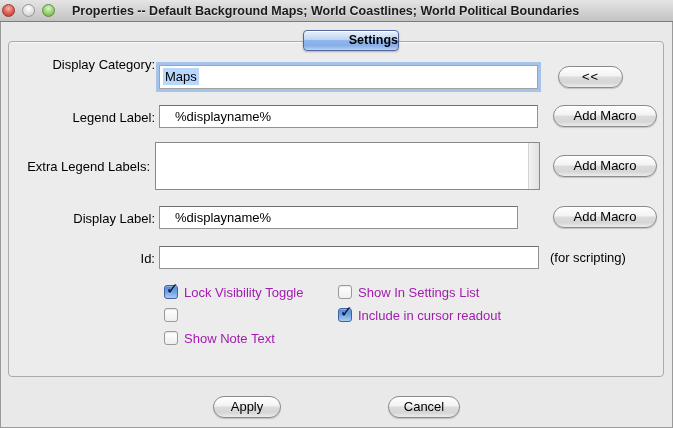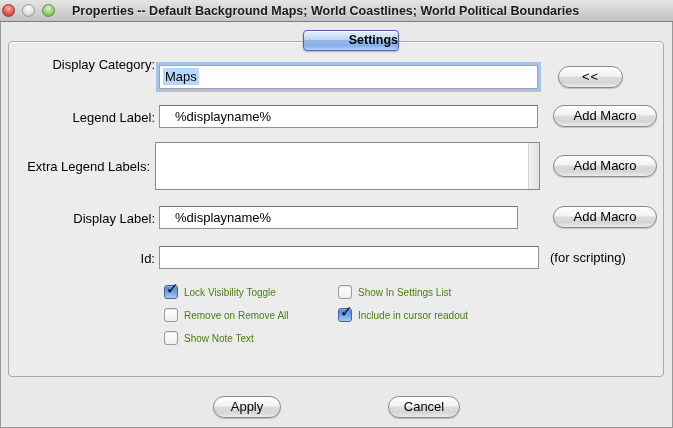--- a/index.html
+++ b/index.html
@@ -96,21 +96,21 @@
     box-shadow: inset 0 1px 0 rgba(255,255,255,.35);
   }
   .cb.checked .glyph {
     display:block; position:absolute; left:1px; top:-6px;
     font-size:15px; font-weight:bold; color:#13234d;
     text-shadow:0 1px 0 rgba(255,255,255,.35);
   }
   .cb-1a { left:164px; top:285px; }  .cb-1b { left:338px; top:285px; }
   .cb-2a { left:164px; top:308px; }  .cb-2b { left:338px; top:308px; }
   .cb-3a { left:164px; top:331px; }
-  .cbl { position:absolute; font-size:10px; color:#4d7c0f; line-height:15px; white-space:nowrap; }
+  .cbl { position:absolute; font-size:13px; color:#a21caf; line-height:15px; white-space:nowrap; }
   .cbl-1a { left:184px; top:285px; } .cbl-1b { left:358px; top:285px; }
   .cbl-2a { left:184px; top:308px; } .cbl-2b { left:358px; top:308px; }
   .cbl-3a { left:184px; top:331px; }
 </style>
 </head>
 <body>
 
 <div class="window">
 
   <div class="titlebar">
@@ -150,21 +150,20 @@
 
   <div class="cb cb-1a checked">
       <span class="glyph">✓</span>
     </div>
   <div class="cbl cbl-1a">Lock Visibility Toggle</div>
 
   <div class="cb cb-1b"></div>
   <div class="cbl cbl-1b">Show In Settings List</div>
 
   <div class="cb cb-2a"></div>
-  <div class="cbl cbl-2a">Remove on Remove All</div>
 
   <div class="cb cb-2b checked">
       <span class="glyph">✓</span>
     </div>
   <div class="cbl cbl-2b">Include in cursor readout</div>
 
   <div class="cb cb-3a"></div>
   <div class="cbl cbl-3a">Show Note Text</div>
 
   <div class="aquabtn b-apply">Apply</div>

